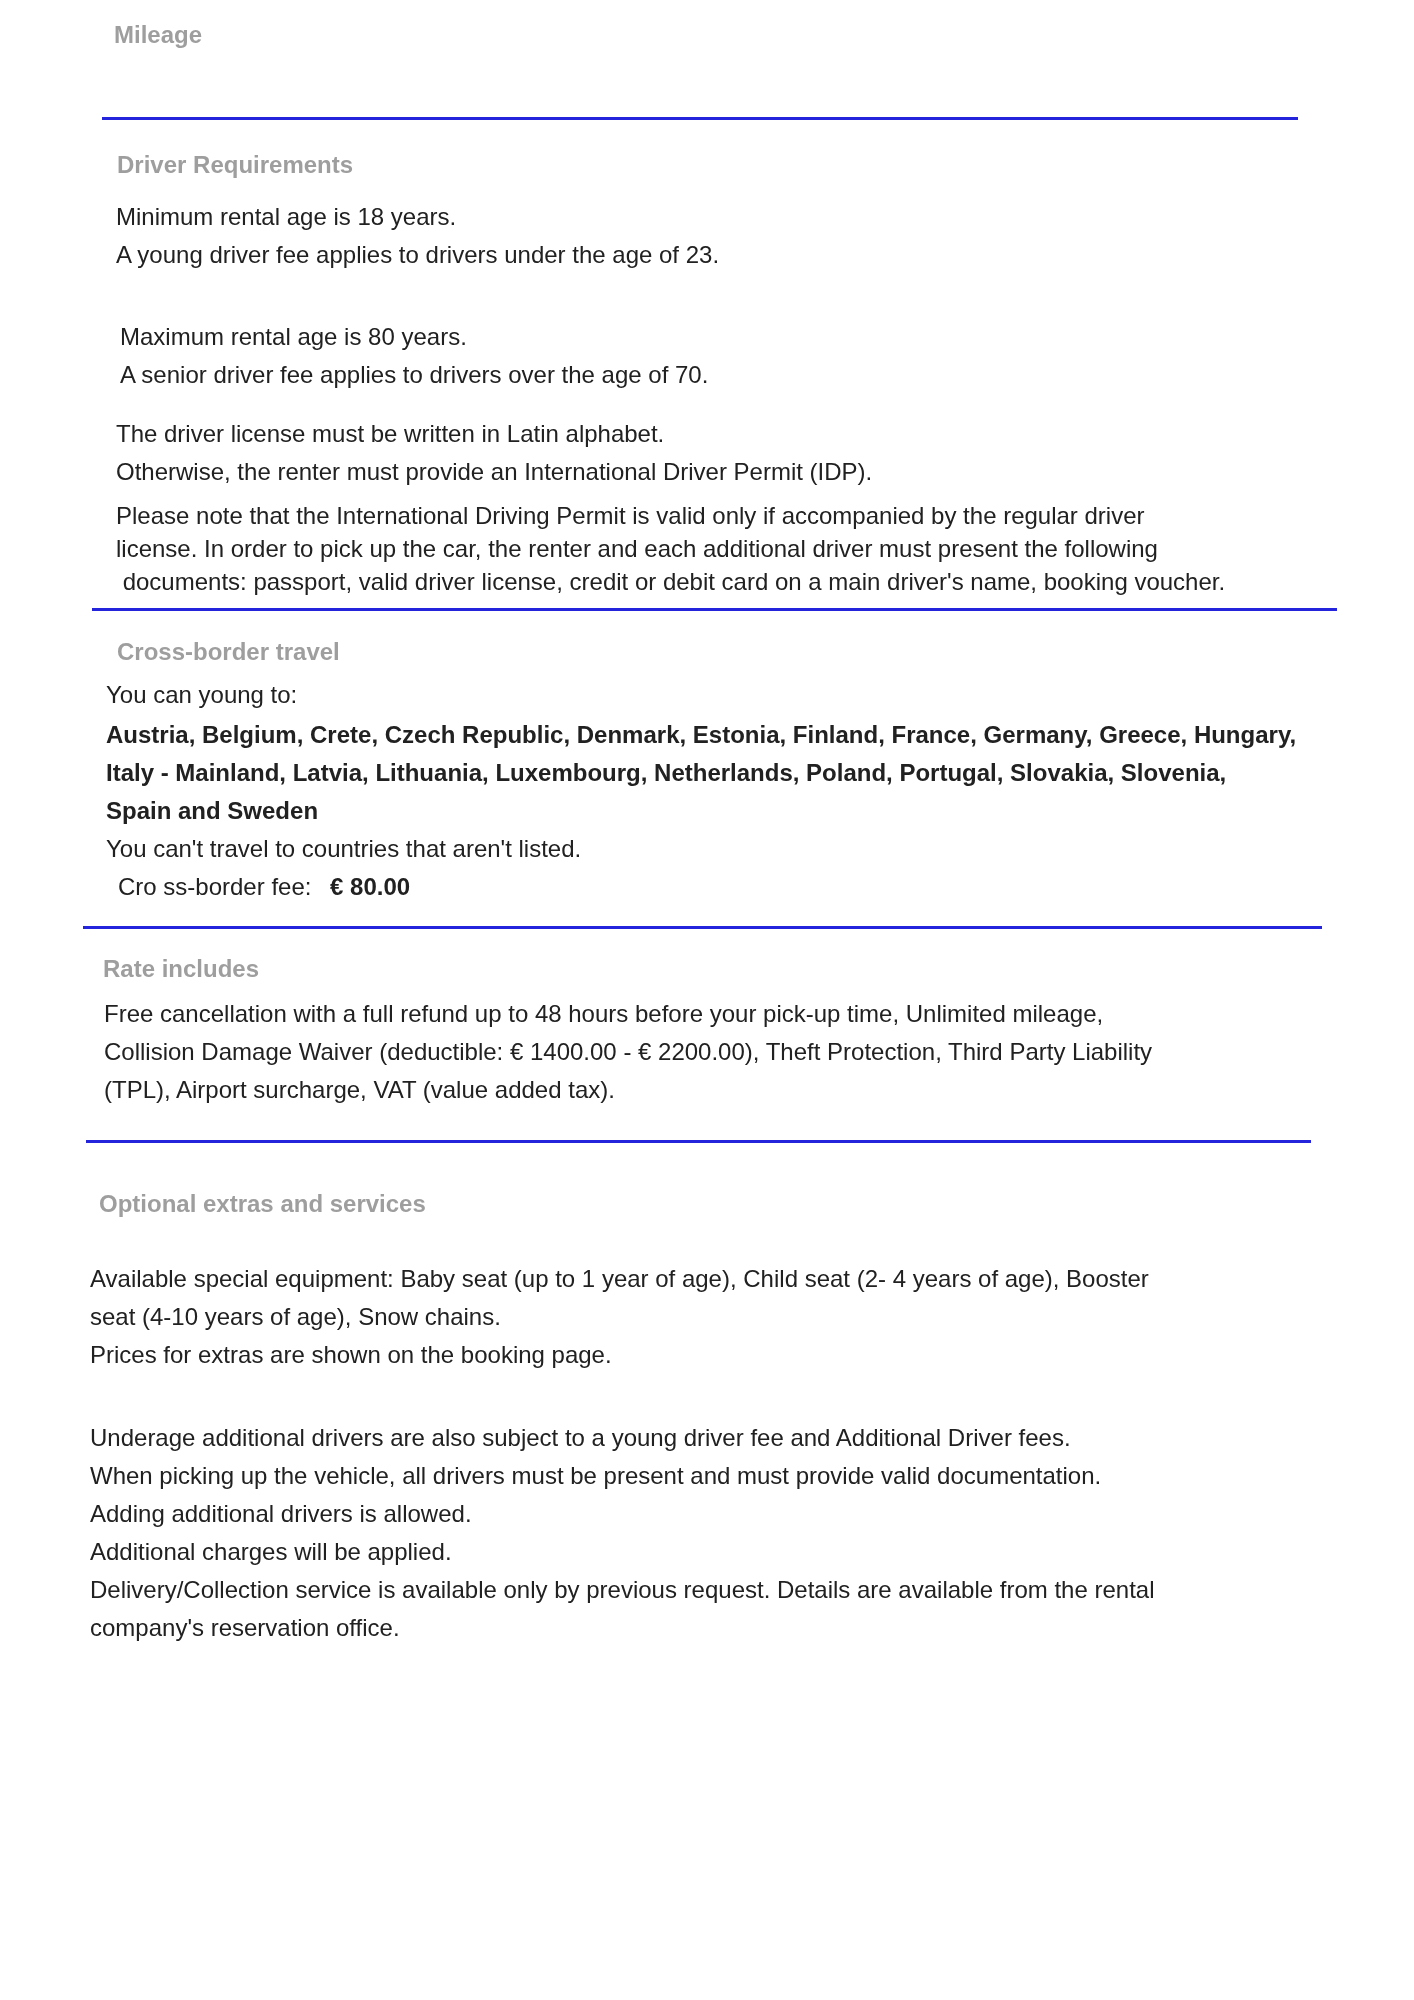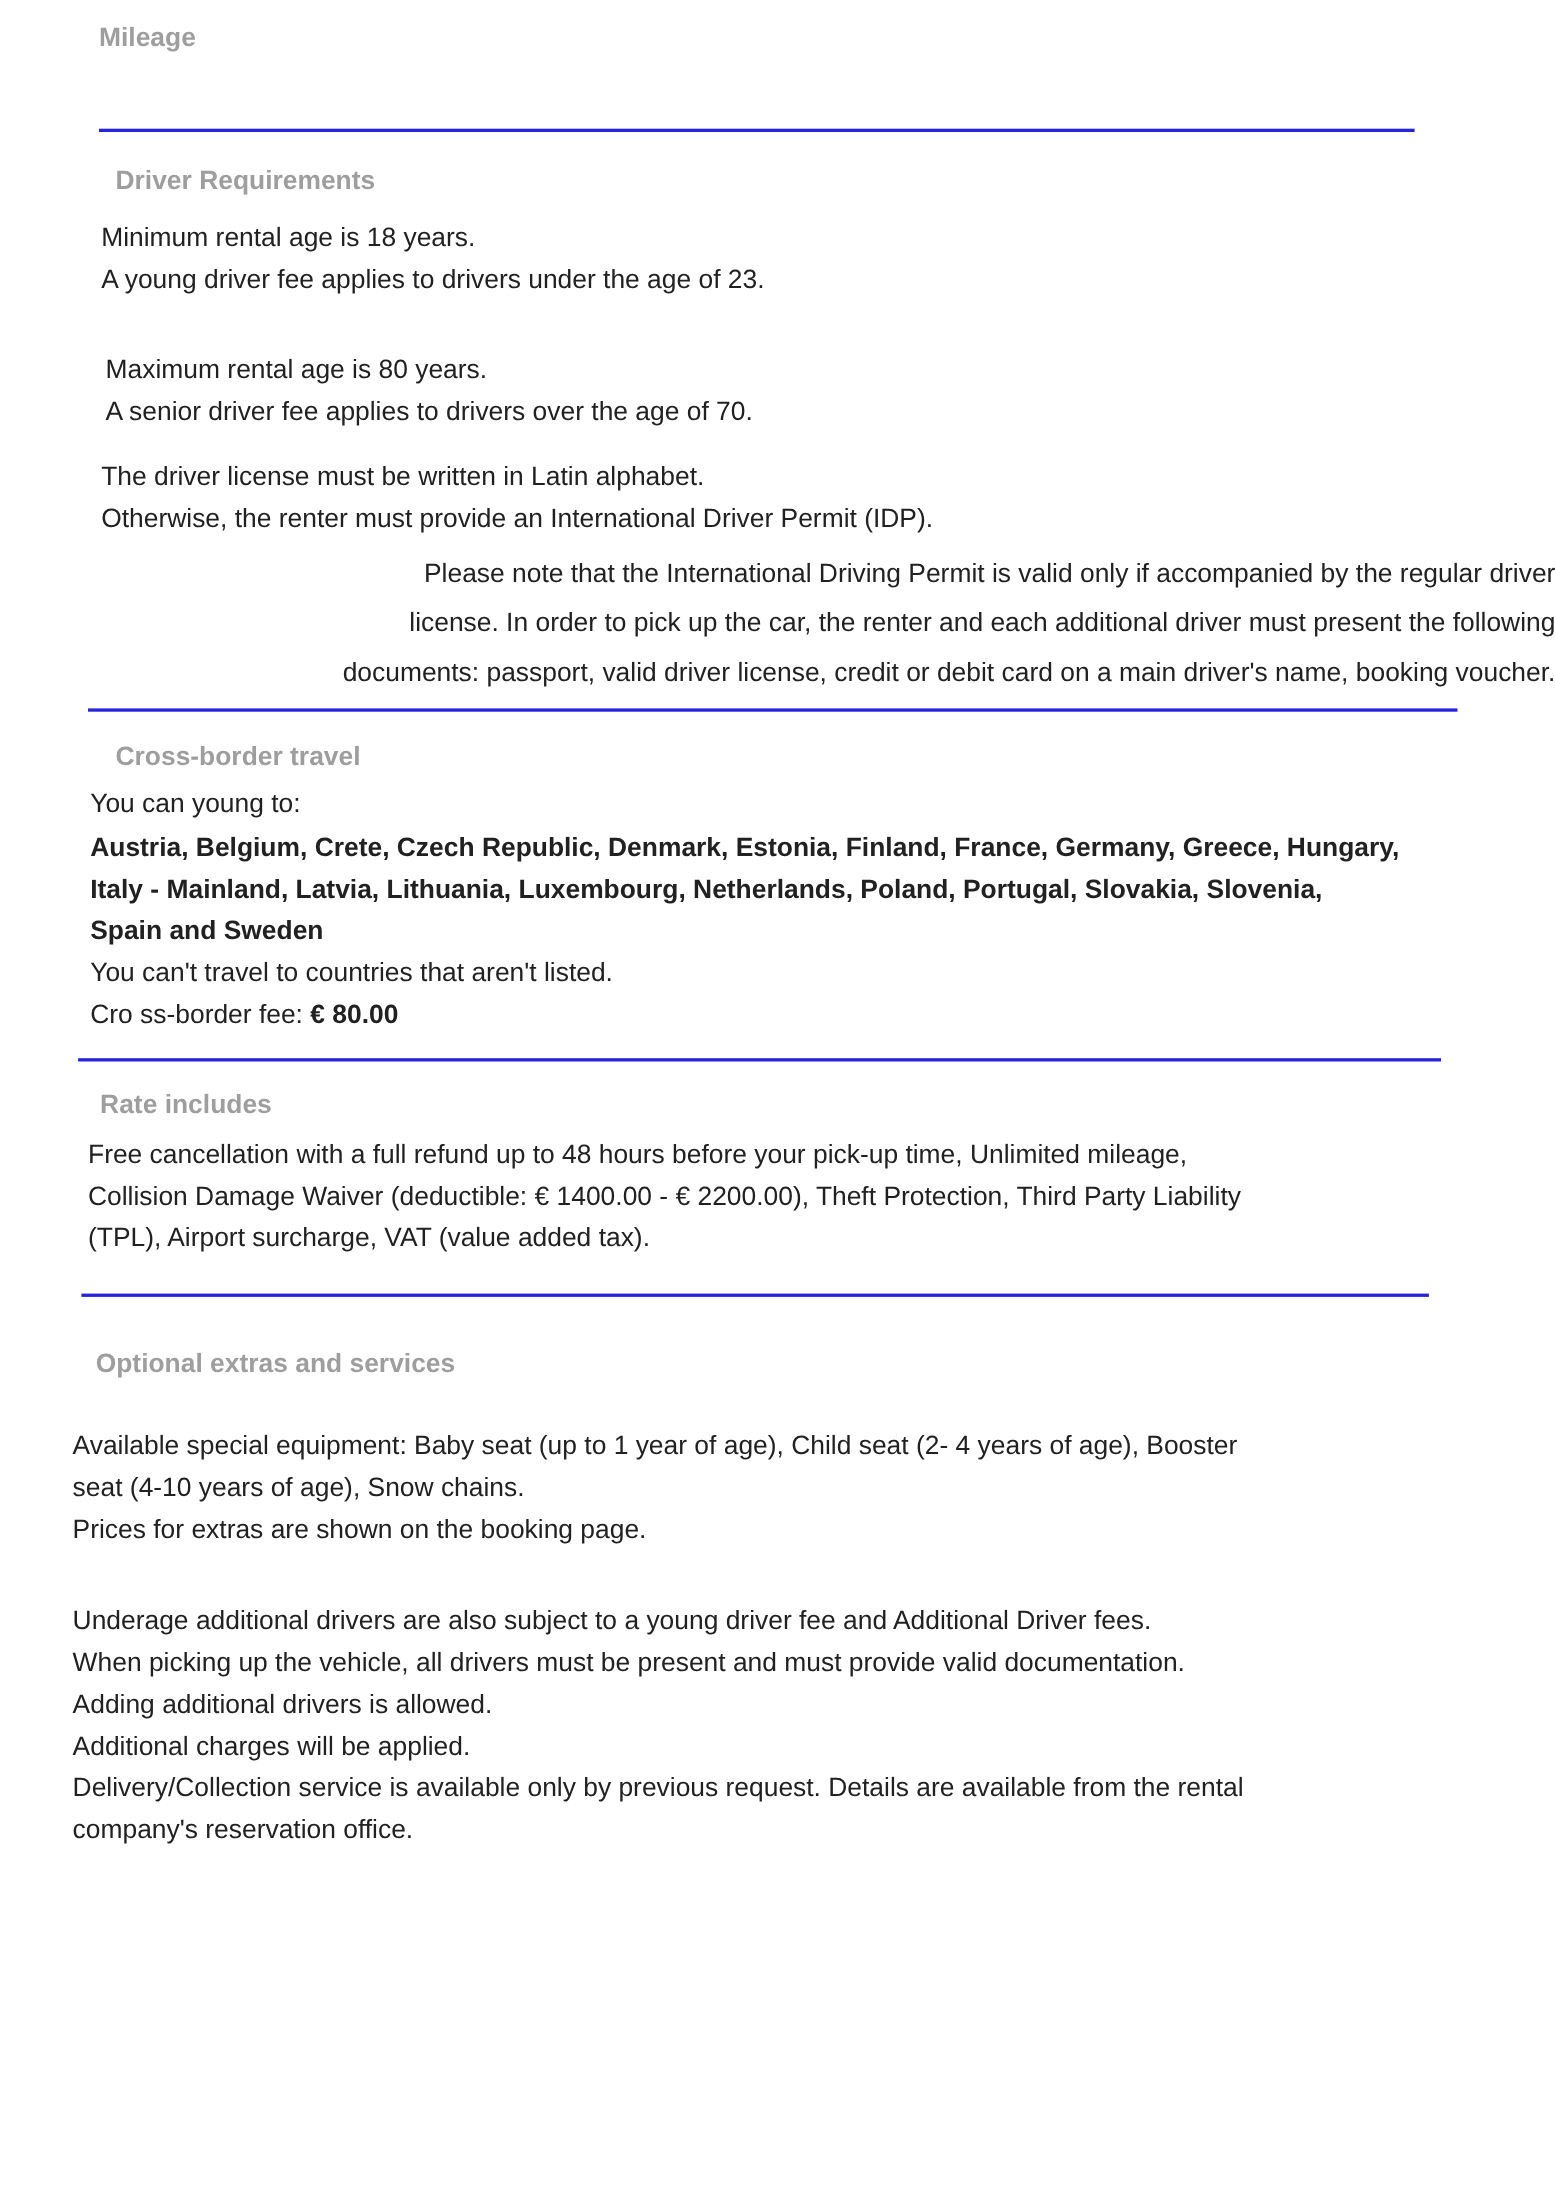--- a/index.html
+++ b/index.html
@@ -1,15 +1,15 @@
 <!DOCTYPE html>
 <html><head>
 <meta charset="utf-8">
 <style>
-  * { box-sizing: border-box; }
+  * { box-sizing: border-box; padding-left: 12px; }
   html, body { margin: 0; padding: 0; background: #ffffff; }
   #page {
     position: relative;
     width: 1414px;
     height: 2000px;
     background: #ffffff;
     font-family: "Liberation Sans", "DejaVu Sans", sans-serif;
     font-size: 24px;
     color: #212121;
     overflow: hidden;
@@ -44,21 +44,21 @@
   .d1 { margin-top: 63px; margin-left: 90px; width: 1196px; }
 
   
   #sec-driver { padding-left: 92px; }
   #sec-driver .hdr { margin-top: 26px; padding-left: 13px; }
   #driver-p1 { margin-top: 14px; }
   #driver-p2 { margin-top: 44px; margin-left: 4px; }
   #driver-p3 { margin-top: 32px; }
   #driver-p4 { margin-top: 21px; }
   #driver-p5 { }
-  #driver-p6 { margin-top: 8px; line-height: 45px; text-align: right; }
+  #driver-p6 { margin-top: 8px; line-height: 33px; }
   .d2 { margin-top: 10px; margin-left: 80px; width: 1245px; }
 
   
   #sec-border { padding-left: 82px; }
   #sec-border .hdr { margin-top: 22px; padding-left: 23px; }
   #border-intro { margin-top: 5px; }
   #border-countries { margin-top: 2px; font-weight: bold; }
   .d3 { margin-top: 20px; margin-left: 71px; width: 1239px; }
 
   

